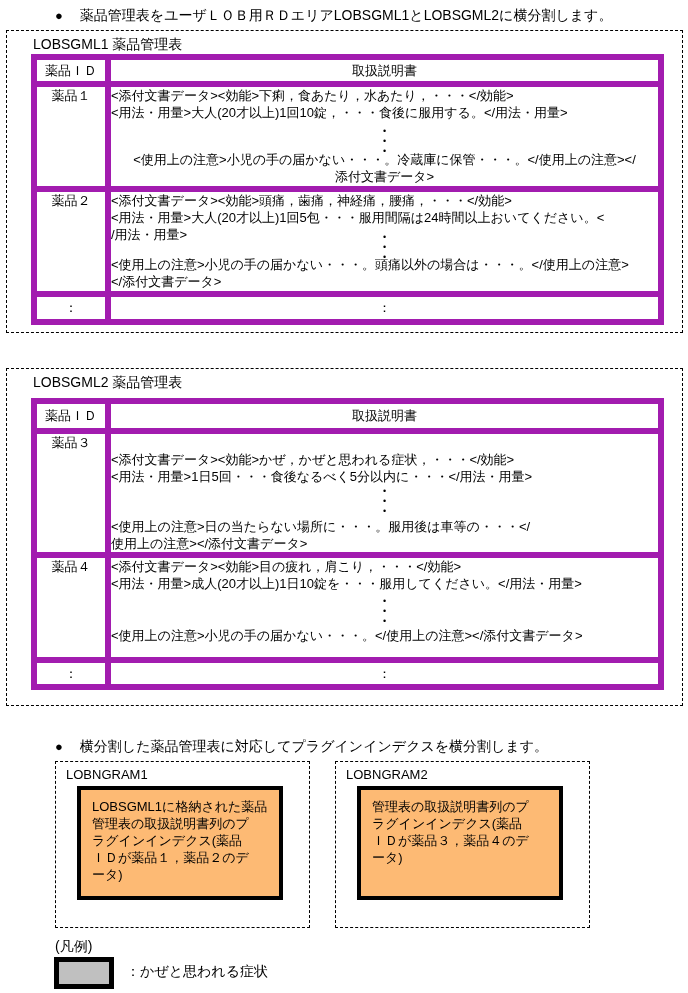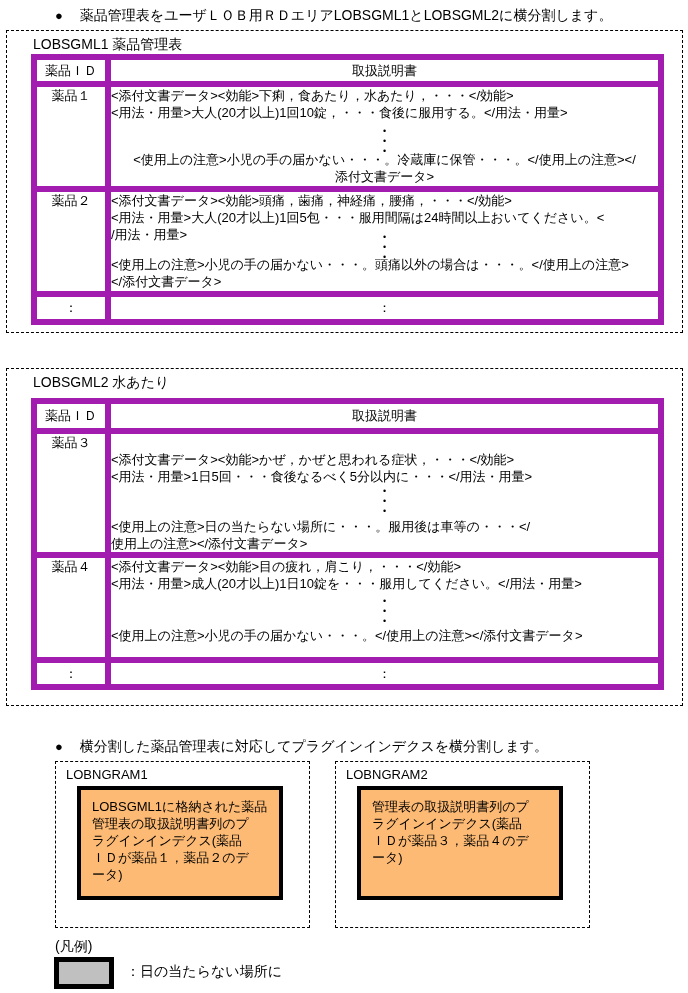--- a/index.html
+++ b/index.html
@@ -127,21 +127,21 @@
     </tr>
     <tr class="cont-row1">
       <td class="cont-cell">：</td>
       <td class="cont-cell">：</td>
     </tr>
   </tbody>
     </table>
 </div>
 
 <div class="dashed-area" style="left:6px; top:368px; width:677px; height:338px;">
-  <div class="area-label">LOBSGML2 水あたり</div>
+  <div class="area-label">LOBSGML2 薬品管理表</div>
   <table class="mgmt" style="top:29px;">
     <colgroup>
         <col class="c-id">
         <col>
       </colgroup>
     <tbody>
         <tr class="hdr-row2">
       <th>薬品ＩＤ</th>
       <th>取扱説明書</th>
     </tr>
@@ -209,13 +209,13 @@
   <div class="index-box">
     <div class="line">管理表の取扱説明書列のプ</div>
     <div class="line">ラグインインデクス(薬品</div>
     <div class="line">ＩＤが薬品３，薬品４のデ</div>
     <div class="line">ータ)</div>
   </div>
 </div>
 
 <div class="legend-title">(凡例)</div>
 <div class="legend-swatch"></div>
-<div class="legend-label">：日の当たらない場所に</div>
+<div class="legend-label">：かぜと思われる症状</div>
 
 </body></html>

